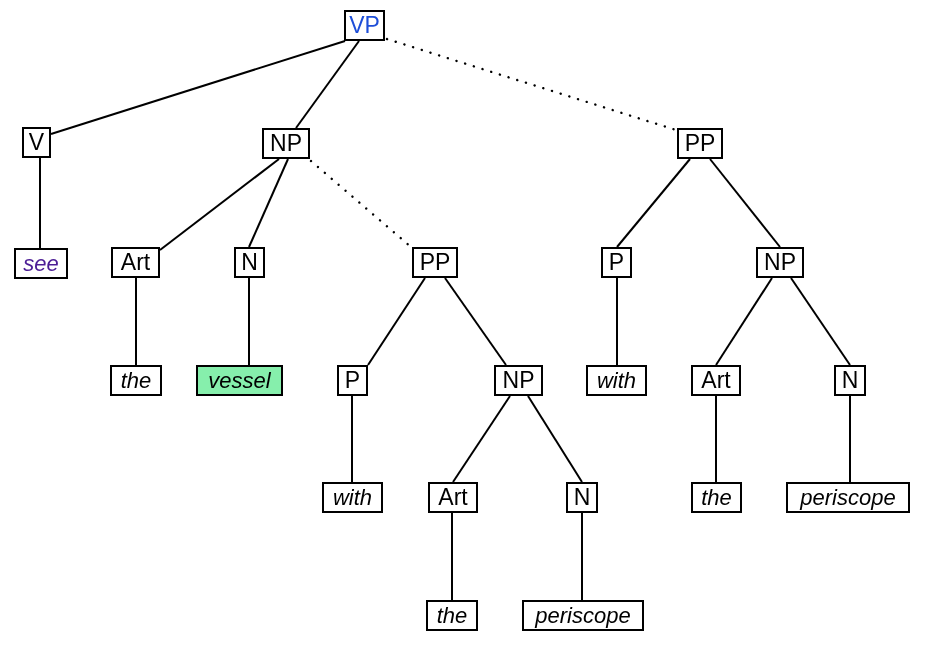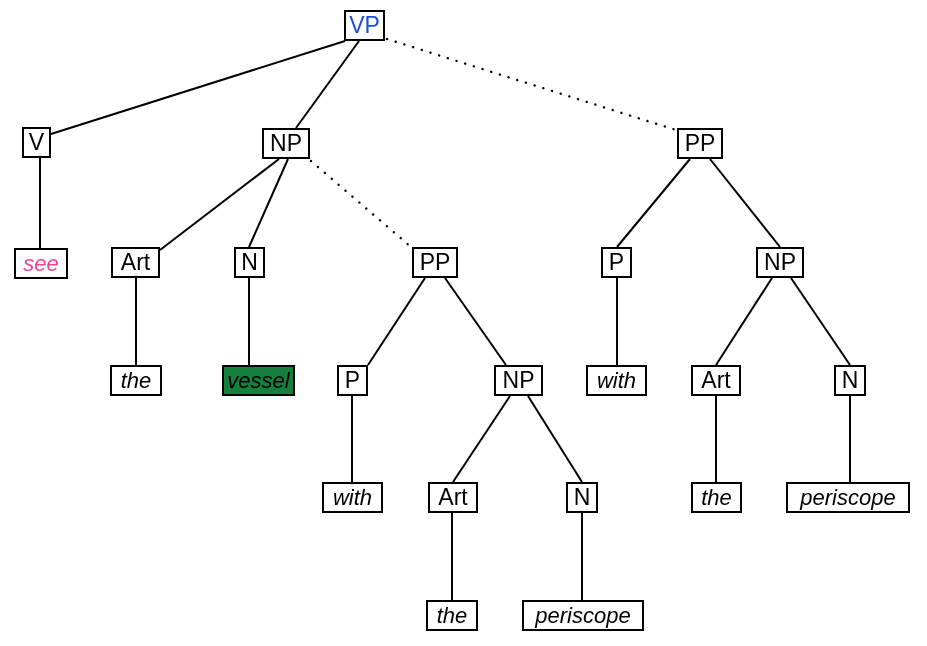--- a/index.html
+++ b/index.html
@@ -73,28 +73,28 @@
       <line x1="528" y1="396" x2="582" y2="482" stroke="#000000" stroke-width="2"></line>
       <line x1="716" y1="396" x2="716" y2="482" stroke="#000000" stroke-width="2"></line>
       <line x1="850" y1="396" x2="850" y2="482" stroke="#000000" stroke-width="2"></line>
       <line x1="452" y1="513" x2="452" y2="600" stroke="#000000" stroke-width="2"></line>
       <line x1="582" y1="513" x2="582" y2="600" stroke="#000000" stroke-width="2"></line>
     </svg>
 <div class="tree-node node-cat" style="left: 344px; top: 10px; width: 41px; height: 31px; border-color: rgb(0, 0, 0); background: rgb(255, 255, 255); color: #1d4ed8;">VP</div>
     <div class="tree-node node-cat" style="left: 22px; top: 127px; width: 29px; height: 31px; border-color: rgb(0, 0, 0); background: rgb(255, 255, 255); color: rgb(0, 0, 0);">V</div>
     <div class="tree-node node-cat" style="left: 262px; top: 128px; width: 48px; height: 31px; border-color: rgb(0, 0, 0); background: rgb(255, 255, 255); color: rgb(0, 0, 0);">NP</div>
     <div class="tree-node node-cat" style="left: 677px; top: 128px; width: 46px; height: 31px; border-color: rgb(0, 0, 0); background: rgb(255, 255, 255); color: rgb(0, 0, 0);">PP</div>
-    <div class="tree-node node-word" style="left: 14px; top: 248px; width: 54px; height: 31px; border-color: rgb(0, 0, 0); background: rgb(255, 255, 255); color: #ec4899;">see</div>
+    <div class="tree-node node-word" style="left: 14px; top: 248px; width: 54px; height: 31px; border-color: rgb(0, 0, 0); background: rgb(255, 255, 255); color: #4c1d95;">see</div>
     <div class="tree-node node-cat" style="left: 111px; top: 247px; width: 49px; height: 31px; border-color: rgb(0, 0, 0); background: rgb(255, 255, 255); color: rgb(0, 0, 0);">Art</div>
     <div class="tree-node node-cat" style="left: 234px; top: 247px; width: 31px; height: 31px; border-color: rgb(0, 0, 0); background: rgb(255, 255, 255); color: rgb(0, 0, 0);">N</div>
     <div class="tree-node node-cat" style="left: 412px; top: 247px; width: 46px; height: 31px; border-color: rgb(0, 0, 0); background: rgb(255, 255, 255); color: rgb(0, 0, 0);">PP</div>
     <div class="tree-node node-cat" style="left: 601px; top: 247px; width: 31px; height: 31px; border-color: rgb(0, 0, 0); background: rgb(255, 255, 255); color: rgb(0, 0, 0);">P</div>
     <div class="tree-node node-cat" style="left: 756px; top: 247px; width: 48px; height: 31px; border-color: rgb(0, 0, 0); background: rgb(255, 255, 255); color: rgb(0, 0, 0);">NP</div>
     <div class="tree-node node-word" style="left: 110px; top: 365px; width: 52px; height: 31px; border-color: rgb(0, 0, 0); background: rgb(255, 255, 255); color: rgb(0, 0, 0);">the</div>
-    <div class="tree-node node-word" style="left: 222px; top: 365px; width: 73px; height: 31px; border-color: rgb(0, 0, 0); background: #15803d; color: rgb(0, 0, 0);">vessel</div>
+    <div class="tree-node node-word" style="left: 196px; top: 365px; width: 87px; height: 31px; border-color: rgb(0, 0, 0); background: #86efac; color: rgb(0, 0, 0);">vessel</div>
     <div class="tree-node node-cat" style="left: 337px; top: 365px; width: 31px; height: 31px; border-color: rgb(0, 0, 0); background: rgb(255, 255, 255); color: rgb(0, 0, 0);">P</div>
     <div class="tree-node node-cat" style="left: 494px; top: 365px; width: 49px; height: 31px; border-color: rgb(0, 0, 0); background: rgb(255, 255, 255); color: rgb(0, 0, 0);">NP</div>
     <div class="tree-node node-word" style="left: 586px; top: 365px; width: 61px; height: 31px; border-color: rgb(0, 0, 0); background: rgb(255, 255, 255); color: rgb(0, 0, 0);">with</div>
     <div class="tree-node node-cat" style="left: 691px; top: 365px; width: 50px; height: 31px; border-color: rgb(0, 0, 0); background: rgb(255, 255, 255); color: rgb(0, 0, 0);">Art</div>
     <div class="tree-node node-cat" style="left: 834px; top: 365px; width: 32px; height: 31px; border-color: rgb(0, 0, 0); background: rgb(255, 255, 255); color: rgb(0, 0, 0);">N</div>
     <div class="tree-node node-word" style="left: 322px; top: 482px; width: 61px; height: 31px; border-color: rgb(0, 0, 0); background: rgb(255, 255, 255); color: rgb(0, 0, 0);">with</div>
     <div class="tree-node node-cat" style="left: 428px; top: 482px; width: 50px; height: 31px; border-color: rgb(0, 0, 0); background: rgb(255, 255, 255); color: rgb(0, 0, 0);">Art</div>
     <div class="tree-node node-cat" style="left: 566px; top: 482px; width: 32px; height: 31px; border-color: rgb(0, 0, 0); background: rgb(255, 255, 255); color: rgb(0, 0, 0);">N</div>
     <div class="tree-node node-word" style="left: 691px; top: 482px; width: 51px; height: 31px; border-color: rgb(0, 0, 0); background: rgb(255, 255, 255); color: rgb(0, 0, 0);">the</div>
     <div class="tree-node node-word" style="left: 786px; top: 482px; width: 124px; height: 31px; border-color: rgb(0, 0, 0); background: rgb(255, 255, 255); color: rgb(0, 0, 0);">periscope</div>

